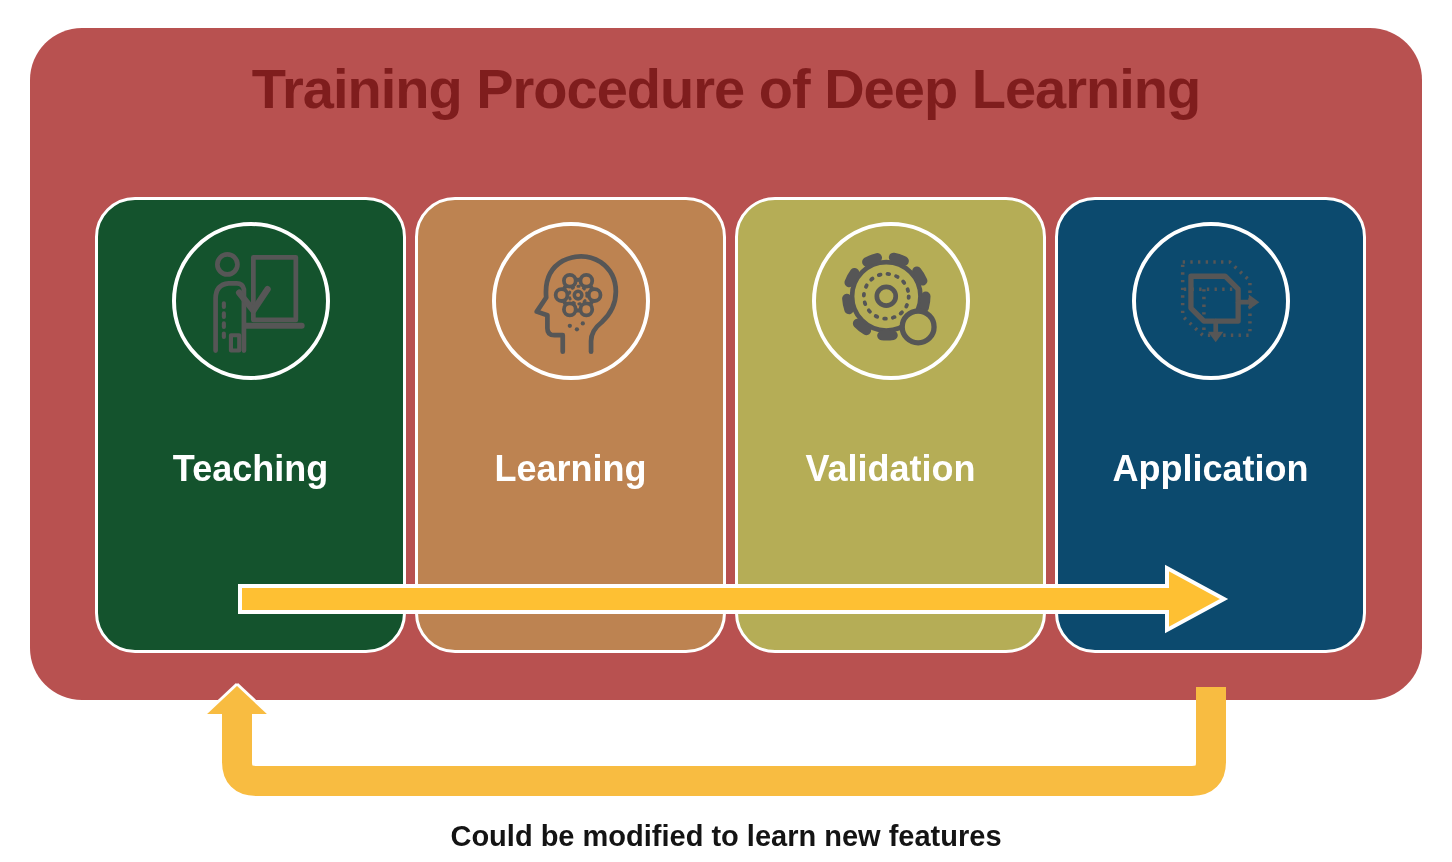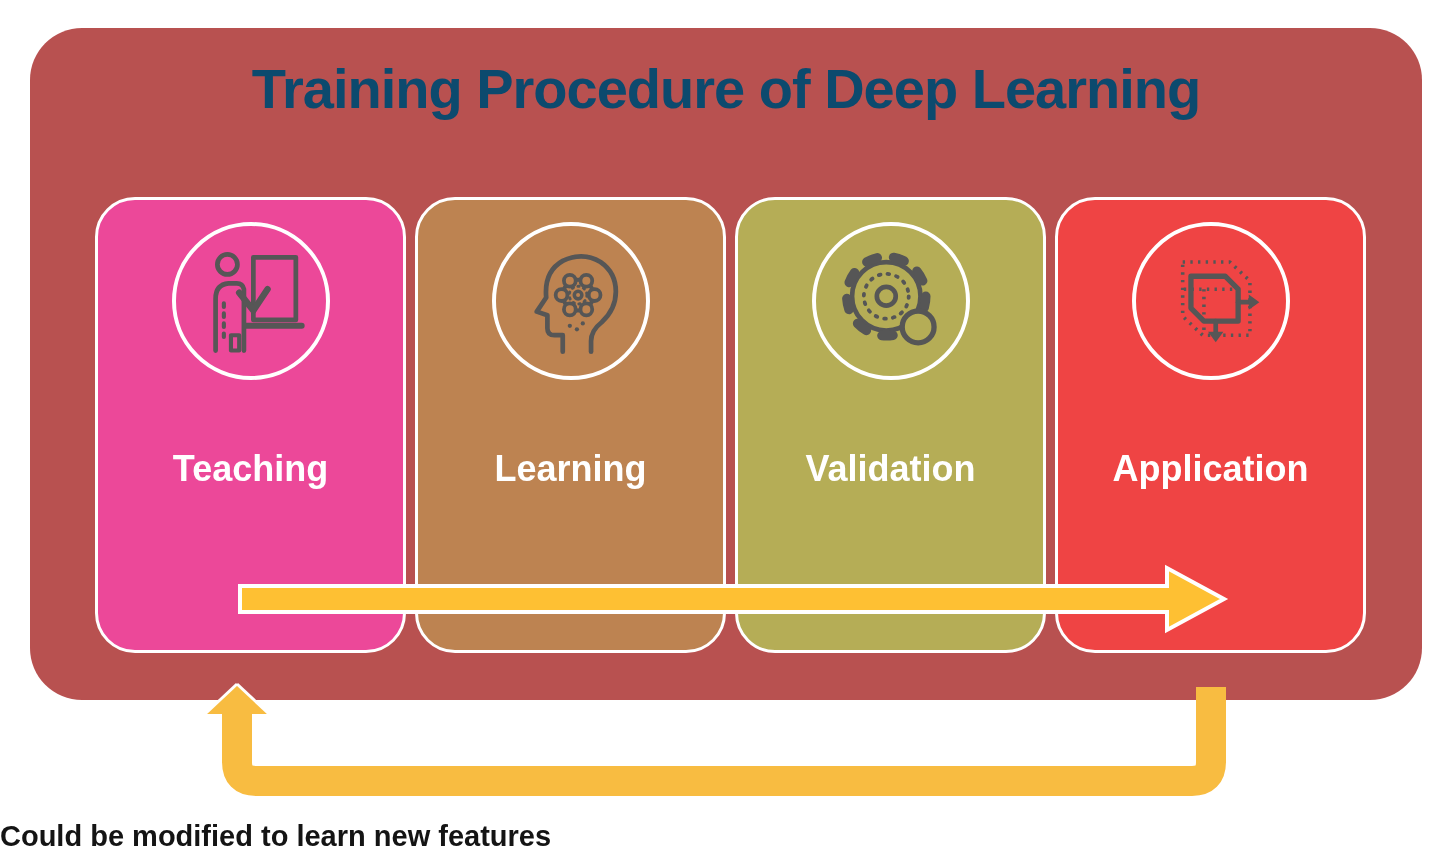--- a/index.html
+++ b/index.html
@@ -1,42 +1,42 @@
 <!DOCTYPE html>
 <html><head>
 <meta charset="utf-8">
 <style>
   html,body{margin:0;padding:0;background:#ffffff;}
   body{width:1452px;height:862px;position:relative;overflow:hidden;
        font-family:"Liberation Sans","DejaVu Sans",sans-serif;}
   .panel{position:absolute;left:30px;top:28px;width:1392px;height:672px;
          border-radius:52px;background:#b85150;}
   .title{position:absolute;top:56px;left:0;width:100%;text-align:center;
-         font-size:56px;font-weight:bold;color:#0c4a6e;letter-spacing:-1px;}
+         font-size:56px;font-weight:bold;color:#7f1d1d;letter-spacing:-1px;}
   .card{position:absolute;top:197px;width:311px;height:456px;box-sizing:border-box;
         border:3px solid #ffffff;border-radius:40px;}
   .card-1{left:95px;}  .card-2{left:415px;padding-left:12px;}  .card-3{left:735px;padding-left:44px;}  .card-4{left:1055px;}
   .icon-circle{position:absolute;top:22px;left:50%;transform:translateX(-50%);
         width:150px;height:150px;border:4px solid #ffffff;border-radius:50%;
         display:flex;align-items:center;justify-content:center;}
   .stage-label{position:absolute;top:248px;left:0;width:100%;text-align:center;
         font-size:36px;font-weight:bold;color:#ffffff;}
   .overlay{position:absolute;left:0;top:0;z-index:5;pointer-events:none;}
-  .caption{position:absolute;top:820px;left:0;width:100%;
+  .caption{position:absolute;top:820px;left:0;width:100%;text-align:center;
         font-size:29px;font-weight:bold;color:#141414;}
   .ic{stroke:#565656;fill:none;stroke-linecap:round;stroke-linejoin:round;}
 </style>
 </head>
 <body>
 
 <div class="panel" style="background: rgb(184, 81, 80);"></div>
 
 <div class="title">Training Procedure of Deep Learning</div>
 
-<div class="card card-1" style="background: #ec4899; padding-left: 23px;">
+<div class="card card-1" style="background: #14532d; padding-left: 23px;">
   <div class="icon-circle">
     <svg width="118" height="118" viewBox="0 0 100 100">
       <g class="ic" stroke-width="4">
         <rect x="52" y="13" width="36" height="53"></rect>
         <path d="M46,71 H93" stroke-width="5"></path>
         <circle cx="30" cy="19" r="8.5"></circle>
         <path d="M20,92 L20,48 Q20,36 31,35 L38,35 Q43,35 44,40 L44,92"></path>
         <polyline points="40,43 52,58 64,40" stroke-width="5.5"></polyline>
         <line x1="27" y1="52" x2="27" y2="84" stroke-width="3.5" stroke-dasharray="3,5.5"></line>
         <rect x="33" y="79" width="7" height="13" stroke-width="3.5"></rect>
@@ -77,21 +77,21 @@
         <circle cx="46" cy="46" r="33.5" stroke-width="8" stroke-dasharray="9.5,13.9"></circle>
         <circle cx="46" cy="46" r="19" stroke-width="3.2" stroke-dasharray="1.5,6"></circle>
         <circle cx="46" cy="46" r="8" stroke-width="4"></circle>
         <circle cx="73" cy="72" r="13.5" stroke-width="4.5" style="fill: rgb(181, 173, 86);"></circle>
       </g>
     </svg>
   </div>
   <div class="stage-label">Validation</div>
 </div>
 
-<div class="card card-4" style="background: #ef4444;">
+<div class="card card-4" style="background: #0c4a6e;">
   <div class="icon-circle">
     <svg width="118" height="118" viewBox="0 0 100 100">
       <g class="ic">
         <path d="M26,17 H66 L83,33 V79 H43 L26,63 Z" stroke-width="3" stroke-dasharray="2,4.5" stroke-linecap="butt"></path>
         <line x1="44" y1="40" x2="44" y2="77" stroke-width="3" stroke-dasharray="2,4.5" stroke-linecap="butt"></line>
         <line x1="27" y1="40" x2="71" y2="40" stroke-width="3" stroke-dasharray="2,4.5" stroke-linecap="butt"></line>
         <path d="M33,29 H62 L73,40 V67 H44 L33,56 Z" stroke-width="4.5"></path>
         <line x1="73" y1="51" x2="82" y2="51" stroke-width="4"></line>
         <polygon points="82,44.5 82,57.5 91,51" fill="#565656" stroke="none"></polygon>
         <line x1="54" y1="67" x2="54" y2="76" stroke-width="4"></line>

